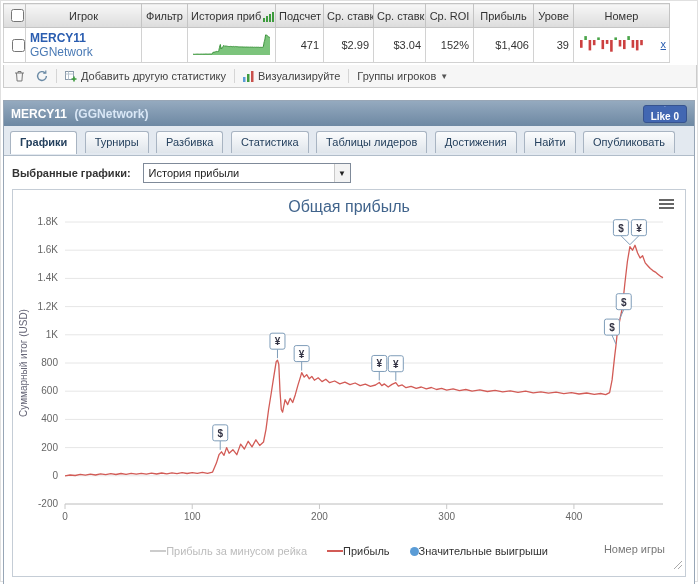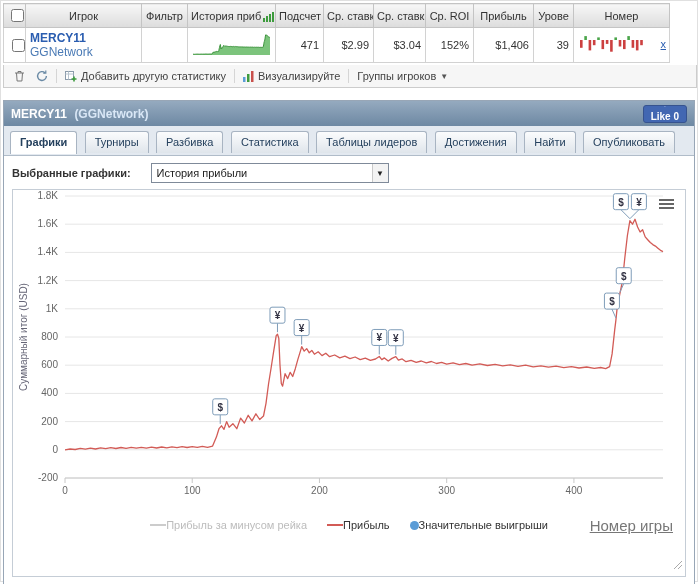--- a/index.html
+++ b/index.html
@@ -27,36 +27,36 @@
   .panel{margin:12px 2px 0;border:1px solid #98a6b6;height:486px;box-sizing:border-box;background:#fff;}
   .panel-header{height:25px;background:linear-gradient(#95aabf,#6d88a3);display:flex;align-items:center;padding:0 7px;}
   .panel-title{font-size:12px;font-weight:bold;color:#fff;text-align:right;}
   .panel-title .net{color:#d9e7f6;margin-left:4px;}
   .like-btn{margin-left:auto;background:#4267b2;border:1px solid #36538f;border-radius:3px;color:#fff;font-size:10px;font-weight:bold;height:16px;display:flex;align-items:center;gap:4px;padding:0 7px;cursor:pointer;flex-direction:column;}
 
   .tabs{background:#e3e9f0;padding:5px 6px 0;height:24px;border-bottom:1px solid #b0bcc9;position:relative;}
   .tab{display:inline-block;padding:4px 9px 5px;font-size:11px;color:#25415e;background:linear-gradient(#fbfcfd,#dfe5eb);border:1px solid #a8b4c2;border-bottom:none;border-radius:3px 3px 0 0;margin-right:3px;cursor:pointer;position:relative;}
   .tab.active{background:#fff;font-weight:bold;padding-bottom:6px;margin-bottom:-1px;z-index:2;}
 
-  .selector-row{background:#fff;padding:7px 8px 6px;display:flex;align-items:center;gap:20px;font-size:11px;}
+  .selector-row{background:#fff;padding:7px 8px 6px;display:flex;align-items:center;gap:12px;font-size:11px;}
   .selector-label{font-weight:bold;color:#333;}
-  .fake-select{width:238px;height:20px;border:1px solid #7f8a99;background:#fff;display:flex;align-items:center;font-size:11px;color:#222;padding-left:5px;box-sizing:border-box;cursor:pointer;}
+  .fake-select{width:208px;height:20px;border:1px solid #7f8a99;background:#fff;display:flex;align-items:center;font-size:11px;color:#222;padding-left:5px;box-sizing:border-box;cursor:pointer;}
   .fake-select .arrow{margin-left:auto;width:15px;text-align:center;font-size:8px;color:#222;border-left:1px solid #c9c9c9;align-self:stretch;display:flex;align-items:center;justify-content:center;background:#f3f3f3;}
 
   .chart-box{margin:0 8px;border:1px solid #c5cdd6;background:#fff;position:relative;height:388px;box-sizing:border-box;}
   .chart-title{text-align:center;color:#41648c;font-size:16px;padding-top:8px;}
   .chart-subtitle{text-align:center;color:#707070;font-size:11px;padding-top:2px;}
   .burger{position:absolute;top:9px;right:11px;width:15px;cursor:pointer;}
   .burger span{display:block;height:2px;background:#666;margin-bottom:2px;}
   .legend-row{display:flex;justify-content:center;gap:20px;align-items:center;font-size:11px;position:relative;height:22px;}
   .legend-item{display:flex;align-items:center;cursor:pointer;color:#333;}
   .legend-item.disabled{color:#bcbcbc;}
   .legend-line{width:16px;height:2px;}
   .legend-dot{width:9px;height:9px;border-radius:50%;}
-  .xaxis-title{position:absolute;right:12px;top:3px;color:#777;font-size:15px;text-decoration:underline;}
+  .xaxis-title{position:absolute;right:20px;top:3px;color:#777;font-size:11px;}
   .resize-handle{position:absolute;right:2px;bottom:2px;cursor:nwse-resize;}
 </style>
 </head>
 <body>
 
 <div class="page">
 
   <table class="results">
     <colgroup>
       <col style="width:22px">
@@ -200,20 +200,21 @@
         <span class="arrow">▼</span>
       </span>
     </div>
 
     <div class="chart-box">
       <div class="burger">
           <span></span>
           <span></span>
           <span></span>
         </div>
+      <div class="chart-title">Общая прибыль</div>
       <div id="main-chart"><svg width="674" height="320">
             <line x1="52" y1="288" x2="650" y2="288" stroke="#e6e6e6" stroke-width="1"></line>
             <text x="45" y="291" font-size="10" fill="#666" text-anchor="end">-200</text>
             <line x1="52" y1="259.8" x2="650" y2="259.8" stroke="#e6e6e6" stroke-width="1"></line>
             <text x="45" y="262.8" font-size="10" fill="#666" text-anchor="end">0</text>
             <line x1="52" y1="231.6" x2="650" y2="231.6" stroke="#e6e6e6" stroke-width="1"></line>
             <text x="45" y="234.6" font-size="10" fill="#666" text-anchor="end">200</text>
             <line x1="52" y1="203.4" x2="650" y2="203.4" stroke="#e6e6e6" stroke-width="1"></line>
             <text x="45" y="206.4" font-size="10" fill="#666" text-anchor="end">400</text>
             <line x1="52" y1="175.2" x2="650" y2="175.2" stroke="#e6e6e6" stroke-width="1"></line>

